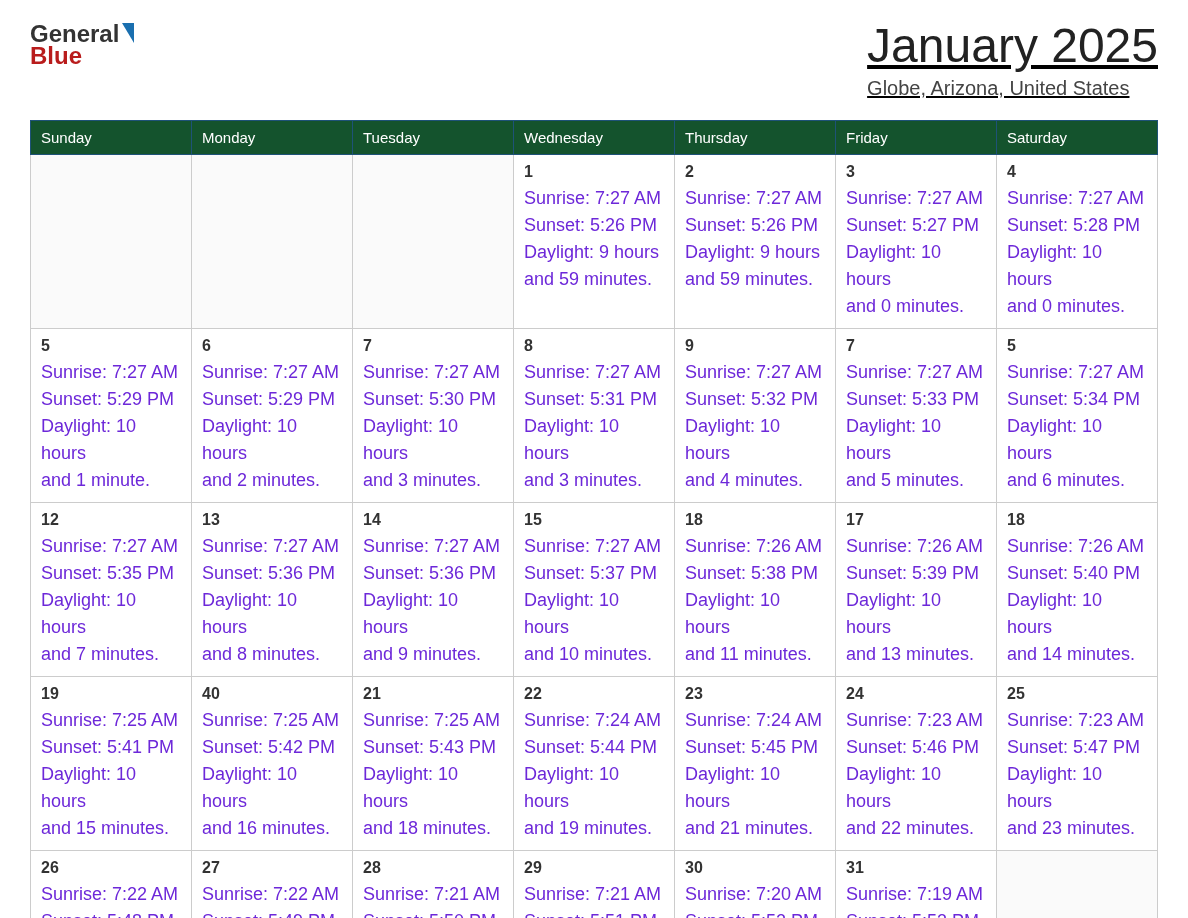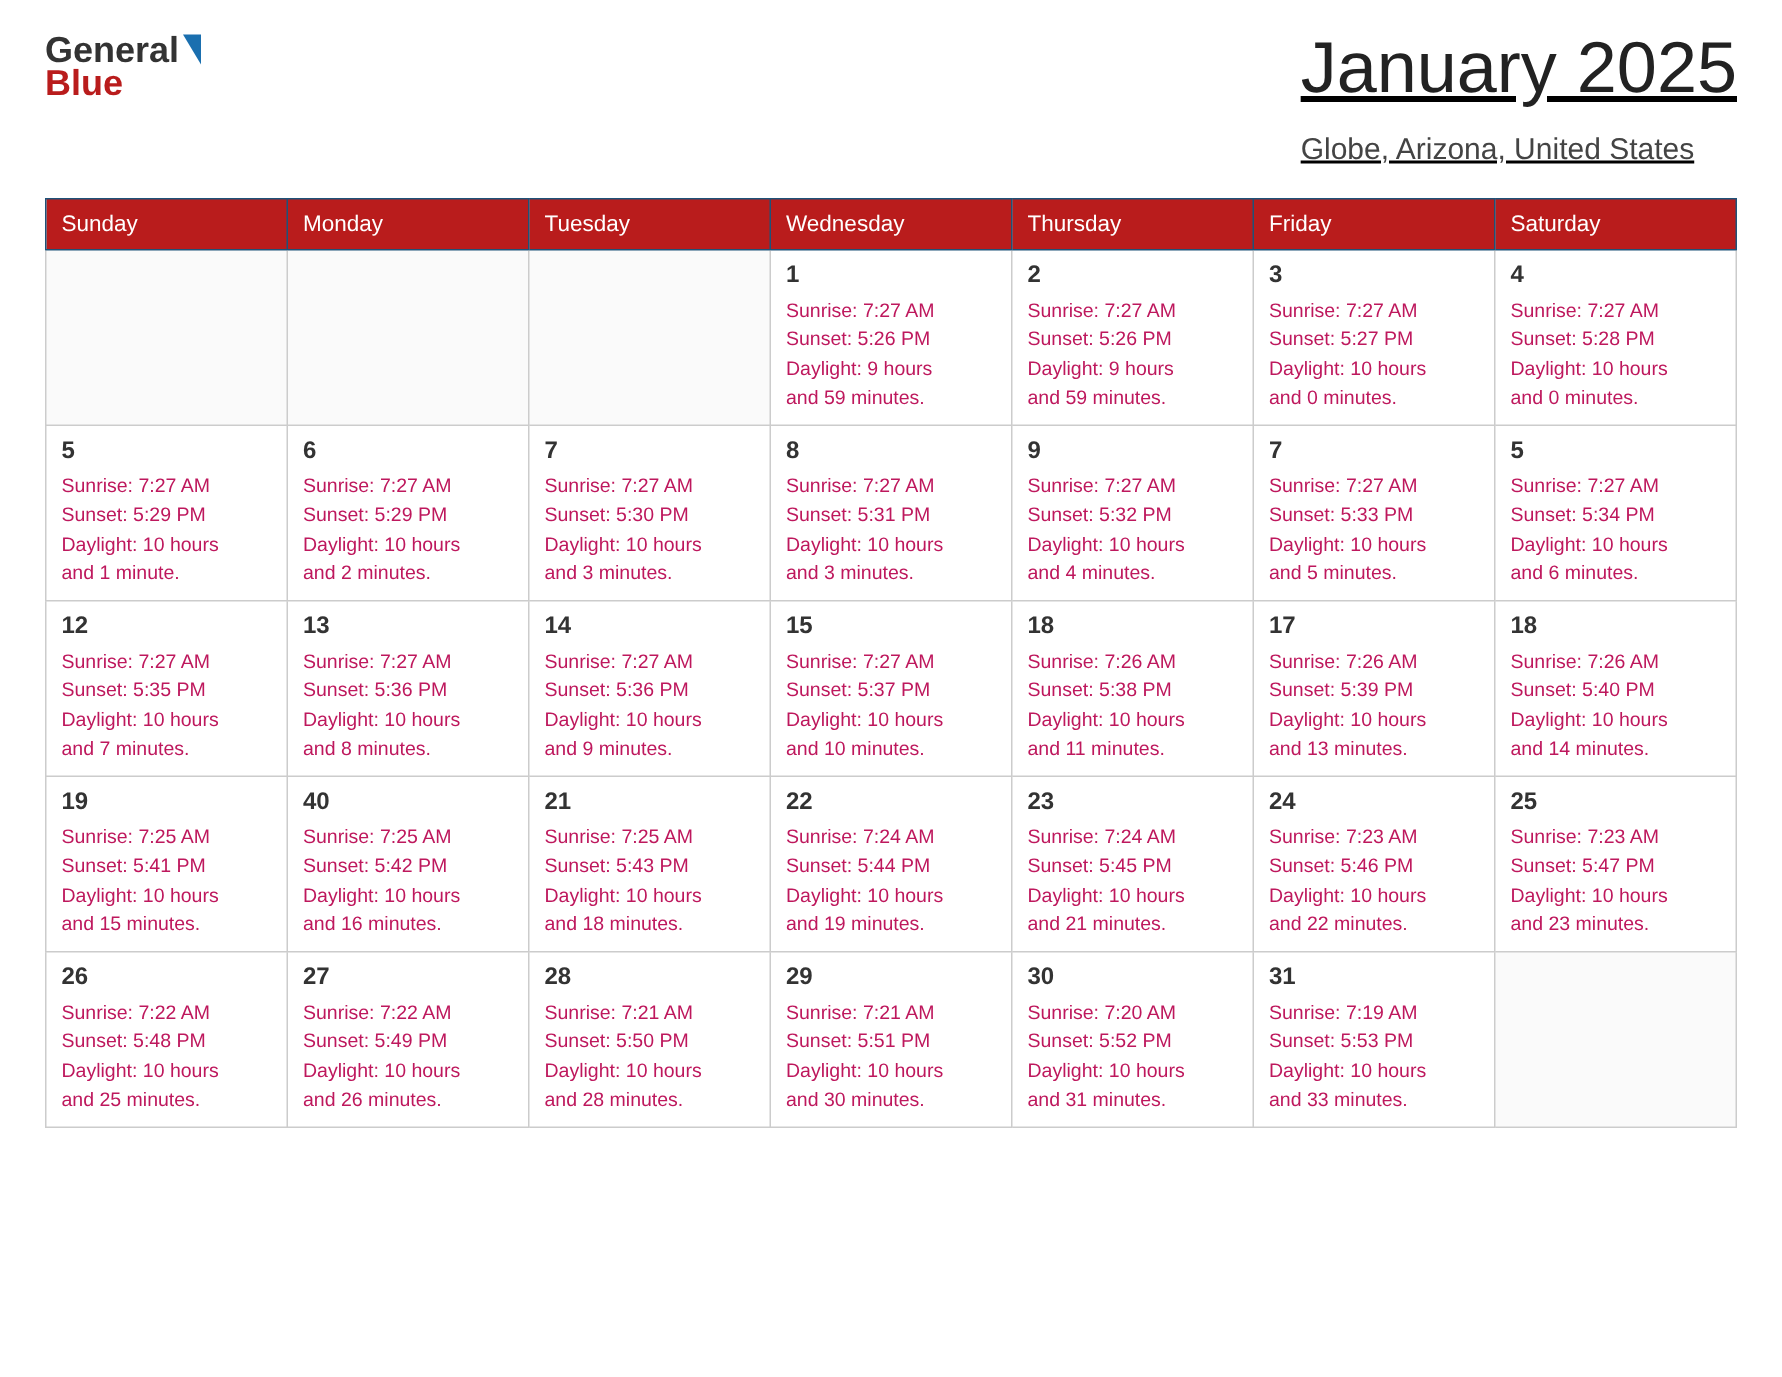--- a/index.html
+++ b/index.html
@@ -22,29 +22,29 @@
     }
     .month-title {
       font-size: 48px;
       font-weight: normal;
       color: #222;
       line-height: 1.1;
     }
     .location {
       font-size: 20px;
       color: #444;
-      margin-top: 16px;
+      margin-top: 4px;
     }
     .calendar {
       width: 100%;
       border-collapse: collapse;
       border: 1px solid #999;
     }
     .calendar th {
-      background-color: #b91c1c;
+      background-color: #14532d;
       color: white;
       font-size: 15px;
       font-weight: normal;
       padding: 8px 10px;
       text-align: left;
       border: 1px solid #1e5278;
     }
     .calendar td {
       vertical-align: top;
       padding: 8px 10px;
@@ -55,23 +55,23 @@
       color: #333;
     }
     .day-number {
       font-size: 16px;
       font-weight: bold;
       color: #333;
       display: block;
       margin-bottom: 4px;
     }
     .day-info {
-      font-size: 13px;
+      font-size: 18px;
       line-height: 1.5;
-      color: #be185d;
+      color: #6d28d9;
     }
     .empty-cell {
       background: #fafafa;
     }
     .logo-wrapper {
       display: flex;
       flex-direction: column;
       align-items: flex-start;
     }
     .logo-row {

